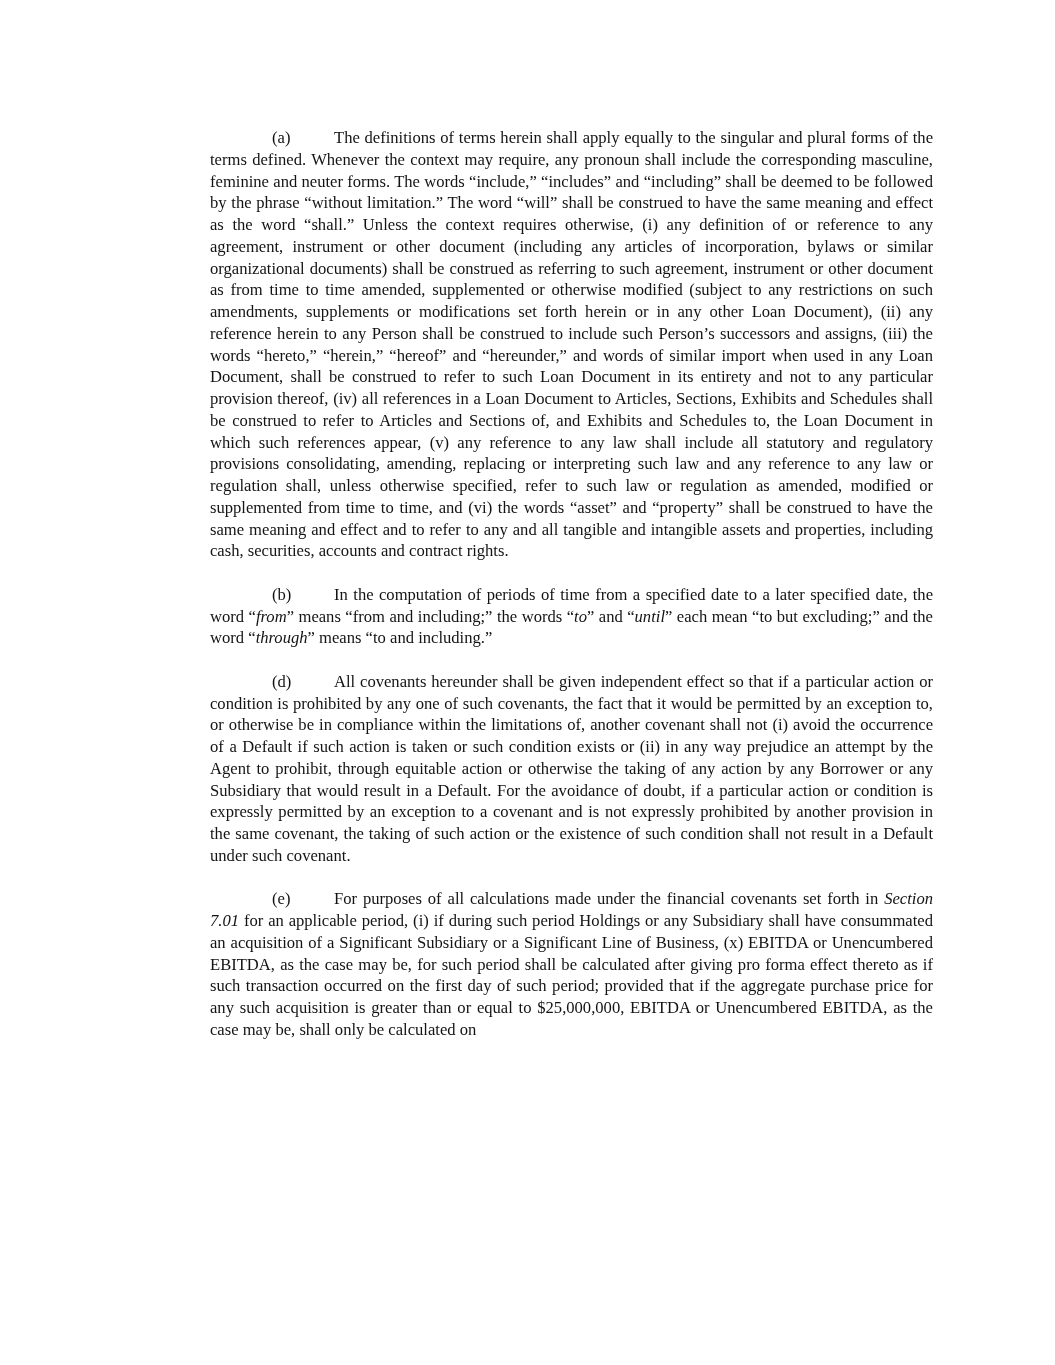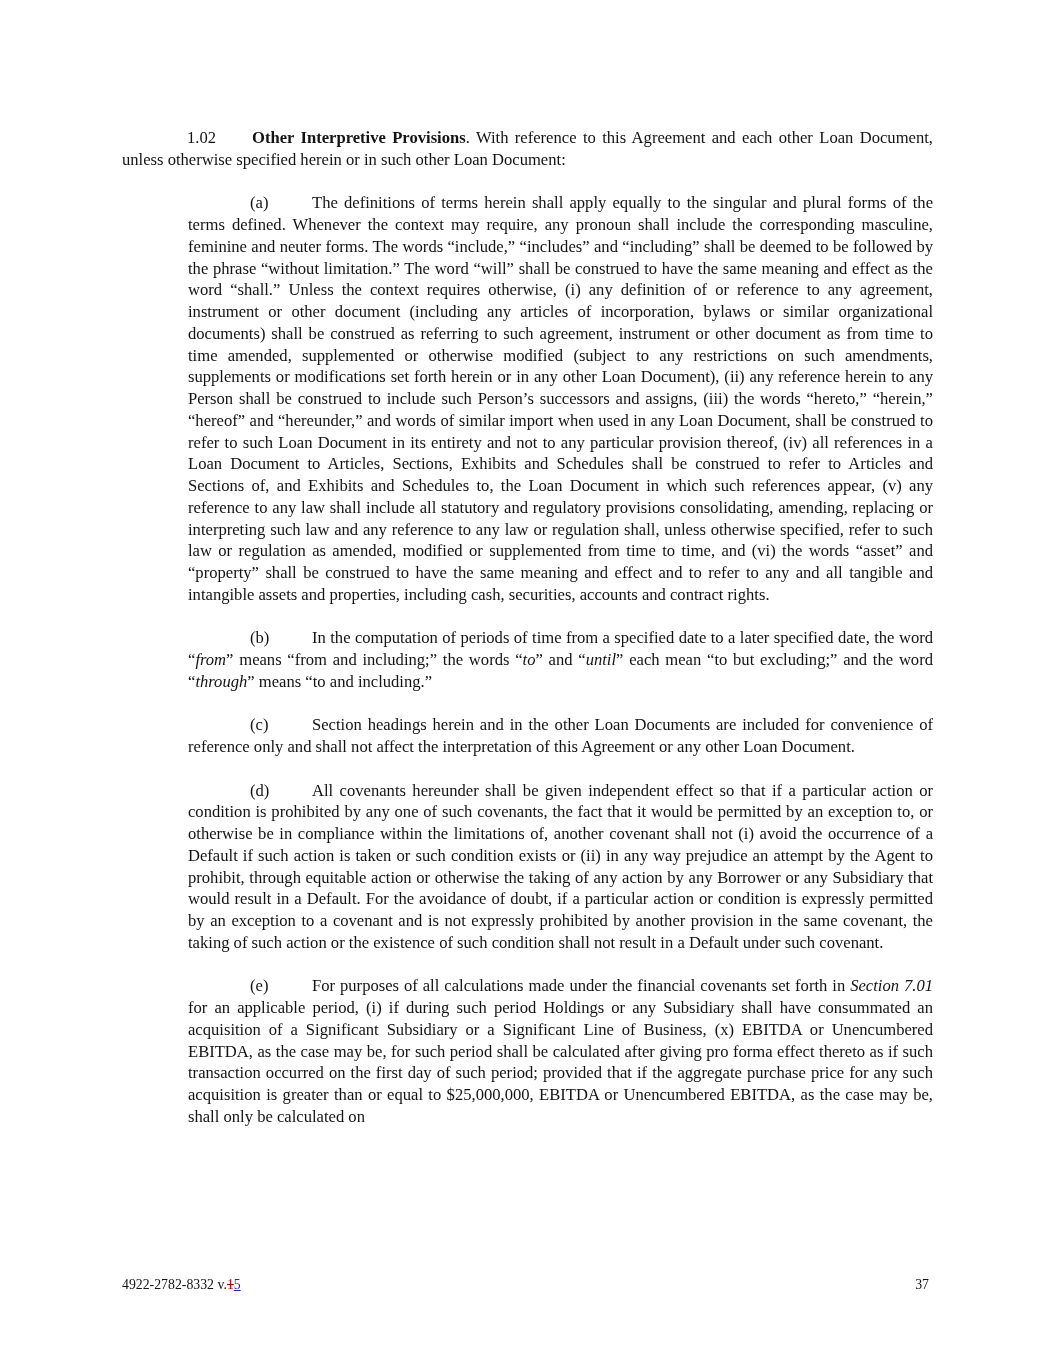--- a/index.html
+++ b/index.html
@@ -24,21 +24,21 @@
     top: 127px;
     left: 122px;
     width: 811px;
     font-size: 16.6px;
     line-height: 21.75px;
     text-align: justify;
     text-justify: inter-word;
   }
   .para { margin: 0 0 21.75px 0; }
   .heading-para { text-indent: 65px; }
-  .sub-para { margin-left: 66px; text-indent: 62px; }
+  .sub-para { margin-left: 88px; text-indent: 62px; }
   .tab-label { display: inline-block; text-indent: 0; width: 62px; }
   .heading-para .tab-label { width: 65px; }
   .bold { font-weight: bold; }
   .bi { font-weight: normal; font-style: italic; }
   .it { }
   .footer {
     position: absolute;
     left: 122px;
     right: 122px;
     top: 1276px;
@@ -59,32 +59,26 @@
     text-decoration: underline;
   }
 </style>
 </head>
 <body>
 
 <div class="page">
 
   <main class="doc-body">
 
-    <p class="para heading-para"><span class="tab-label">1.02</span><span class="bold">Other Interpretive Provisions</span><span>. With reference to this Agreement and each other Loan Document, unless otherwise specified herein or in such other Loan Document:</span></p>
 
     <p class="para sub-para"><span class="tab-label">(a)</span><span>The definitions of terms herein shall apply equally to the singular and plural forms of the terms defined. Whenever the context may require, any pronoun shall include the corresponding masculine, feminine and neuter forms. The words “include,” “includes” and “including” shall be deemed to be followed by the phrase “without limitation.” The word “will” shall be construed to have the same meaning and effect as the word “shall.” Unless the context requires otherwise, (i) any definition of or reference to any agreement, instrument or other document (including any articles of incorporation, bylaws or similar organizational documents) shall be construed as referring to such agreement, instrument or other document as from time to time amended, supplemented or otherwise modified (subject to any restrictions on such amendments, supplements or modifications set forth herein or in any other Loan Document), (ii) any reference herein to any Person shall be construed to include such Person’s successors and assigns, (iii) the words “hereto,” “herein,” “hereof” and “hereunder,” and words of similar import when used in any Loan Document, shall be construed to refer to such Loan Document in its entirety and not to any particular provision thereof, (iv) all references in a Loan Document to Articles, Sections, Exhibits and Schedules shall be construed to refer to Articles and Sections of, and Exhibits and Schedules to, the Loan Document in which such references appear, (v) any reference to any law shall include all statutory and regulatory provisions consolidating, amending, replacing or interpreting such law and any reference to any law or regulation shall, unless otherwise specified, refer to such law or regulation as amended, modified or supplemented from time to time, and (vi) the words “asset” and “property” shall be construed to have the same meaning and effect and to refer to any and all tangible and intangible assets and properties, including cash, securities, accounts and contract rights.</span></p>
 
     <p class="para sub-para"><span class="tab-label">(b)</span><span>In the computation of periods of time from a specified date to a later specified date, the word “</span><span class="bi">from</span><span>” means “from and including;” the words “</span><span class="bi">to</span><span>” and “</span><span class="bi">until</span><span>” each mean “to but excluding;” and the word “</span><span class="bi">through</span><span>” means “to and including.”</span></p>
 
-    <p class="para sub-para"><span class="tab-label">(c)</span><span>Section headings herein and in the other Loan Documents are included for convenience of reference only and shall not affect the interpretation of this Agreement or any other Loan Document.</span></p>
 
     <p class="para sub-para"><span class="tab-label">(d)</span><span>All covenants hereunder shall be given independent effect so that if a particular action or condition is prohibited by any one of such covenants, the fact that it would be permitted by an exception to, or otherwise be in compliance within the limitations of, another covenant shall not (i) avoid the occurrence of a Default if such action is taken or such condition exists or (ii) in any way prejudice an attempt by the Agent to prohibit, through equitable action or otherwise the taking of any action by any Borrower or any Subsidiary that would result in a Default. For the avoidance of doubt, if a particular action or condition is expressly permitted by an exception to a covenant and is not expressly prohibited by another provision in the same covenant, the taking of such action or the existence of such condition shall not result in a Default under such covenant.</span></p>
 
     <p class="para sub-para"><span class="tab-label">(e)</span><span>For purposes of all calculations made under the financial covenants set forth in </span><span class="bi">Section 7.01</span><span> for an applicable period, (i) if during such period Holdings or any Subsidiary shall have consummated an acquisition of a Significant Subsidiary or a Significant Line of Business, (x) EBITDA or Unencumbered EBITDA, as the case may be, for such period shall be calculated after giving </span><span class="it">pro forma</span><span> effect thereto as if such transaction occurred on the first day of such period; </span><span class="it">provided</span><span> that if the aggregate purchase price for any such acquisition is greater than or equal to $25,000,000, EBITDA or Unencumbered EBITDA, as the case may be, shall only be calculated on</span></p>
 
   </main>
 
-  <footer class="footer">
-    <div class="footer-left"><span>4922-2782-8332 v.</span><span class="del">1</span><span class="ins">5</span></div>
-    <div class="footer-right">37</div>
-  </footer>
 
 </div>
 
 </body></html>

